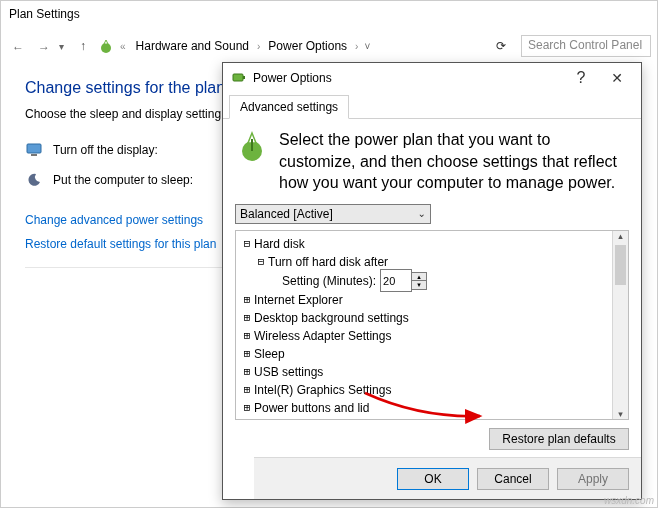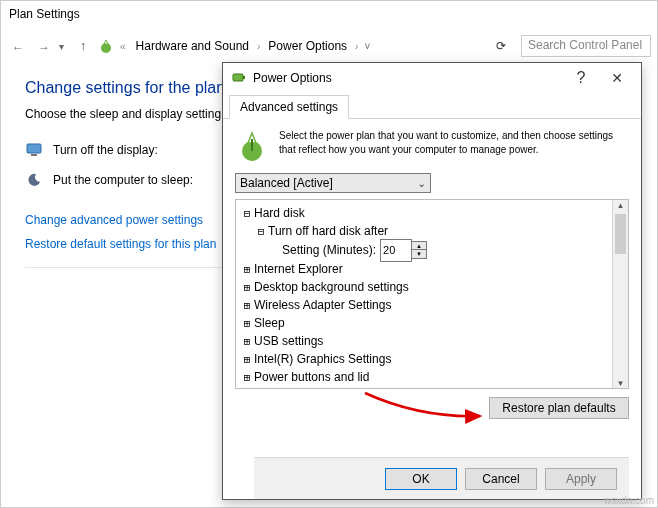--- a/index.html
+++ b/index.html
@@ -37,21 +37,21 @@
 .dlg-title .spacer { flex: 1; }
 .dlg-title .help, .dlg-title .close { width: 36px; height: 28px; display: flex; align-items: center; justify-content: center; font-size: 14px; color: #333; }
 .dlg-title .help { font-size: 16px; }
 
 .tabs { display: flex; align-items: flex-end; padding: 0 6px; height: 26px; border-bottom: 1px solid #d0d0d0; }
 .tab { border: 1px solid #d0d0d0; border-bottom: 1px solid #fff; background: #fff; padding: 4px 10px; font-size: 12px; margin-bottom: -1px; }
 
 .dlg-body { padding: 10px 12px; }
 .intro { display: flex; gap: 10px; margin-bottom: 10px; }
 .intro-icon { width: 34px; height: 34px; flex: none; }
-.intro-text { font-size: 10px; line-height: 1.35; }
+.intro-text { font-size: 16px; line-height: 1.35; }
 
 .plan-select { width: 196px; height: 20px; border: 1px solid #7a7a7a; background: #e9e9e9; padding: 1px 4px; display: flex; align-items: center; font-size: 12px; margin-bottom: 6px; }
 .plan-select .caret { margin-left: auto; font-size: 10px; color: #333; }
 
 .tree-wrap { border: 1px solid #bdbdbd; height: 190px; display: flex; }
 .tree { flex: 1; padding: 4px 4px; font-size: 12px; overflow: hidden; }
 .tree .node { display: flex; align-items: center; height: 18px; }
 .tree .exp { width: 14px; text-align: center; color: #000; font-family: monospace; font-size: 11px; }
 .tree .lbl { white-space: nowrap; }
 .tree .l1 { margin-left: 14px; }
@@ -63,29 +63,29 @@
 .tree .spin .btns div:last-child { border-bottom: none; }
 .scrollbar { width: 16px; background: #f0f0f0; border-left: 1px solid #d6d6d6; position: relative; }
 .scrollbar::before { content: "▴"; position: absolute; top: 0; left: 0; right: 0; text-align: center; font-size: 9px; color: #555; }
 .scrollbar::after { content: "▾"; position: absolute; bottom: 0; left: 0; right: 0; text-align: center; font-size: 9px; color: #555; }
 .scroll-thumb { position: absolute; top: 14px; left: 2px; right: 2px; height: 40px; background: #cdcdcd; }
 
 .restore-row { text-align: right; margin-top: 8px; position: relative; }
 .btn { background: #e1e1e1; border: 1px solid #adadad; padding: 3px 12px; font-size: 12px; min-width: 72px; }
 .btn.restore { min-width: 140px; text-align: center; }
 
-.dlg-footer { position: absolute; left: 0; right: 12px; bottom: 0; height: 42px; background: #f0f0f0; border-top: 1px solid #d9d9d9; display: flex; align-items: center; justify-content: flex-end; gap: 8px; padding: 0 12px; margin-left: 31px; }
+.dlg-footer { position: absolute; left: 0; right: 0; bottom: 0; height: 42px; background: #f0f0f0; border-top: 1px solid #d9d9d9; display: flex; align-items: center; justify-content: flex-end; gap: 8px; padding: 0 12px; margin-left: 31px; }
 .btn.primary { border: 1px solid #0078d7; }
 .btn.disabled { color: #737373; }
 
 
 .red-arrow { position: absolute; pointer-events: none; }
 .red-arrow svg { overflow: visible; }
 
-.watermark { position: absolute; right: 4px; bottom: 2px; font-size: 10px; color: #bbb; }
+.watermark { position: absolute; right: 4px; bottom: 2px; font-size: 10px; color: #bbb; font-style: italic; }
 </style>
 </head>
 <body>
 
 <div class="bg-window">
   <div class="bg-title">Plan Settings</div>
 
   <div class="bg-toolbar">
     <div class="arrow">←</div>
     <div class="arrow">→</div>

